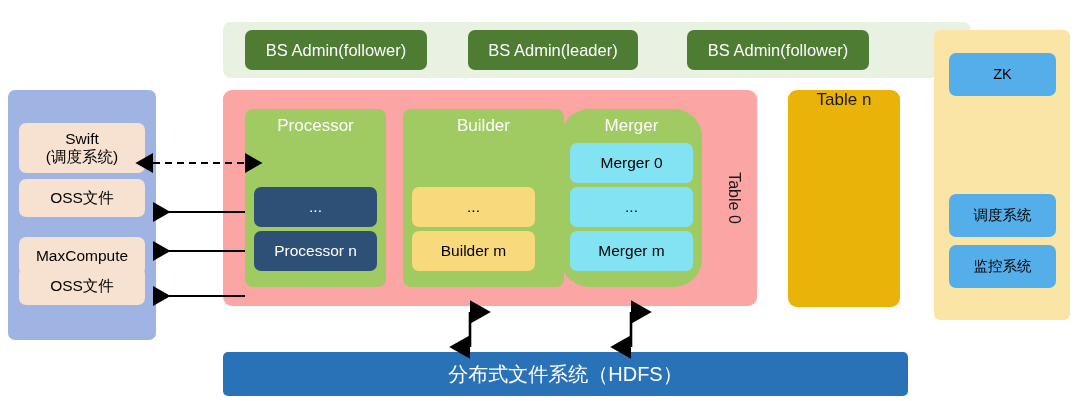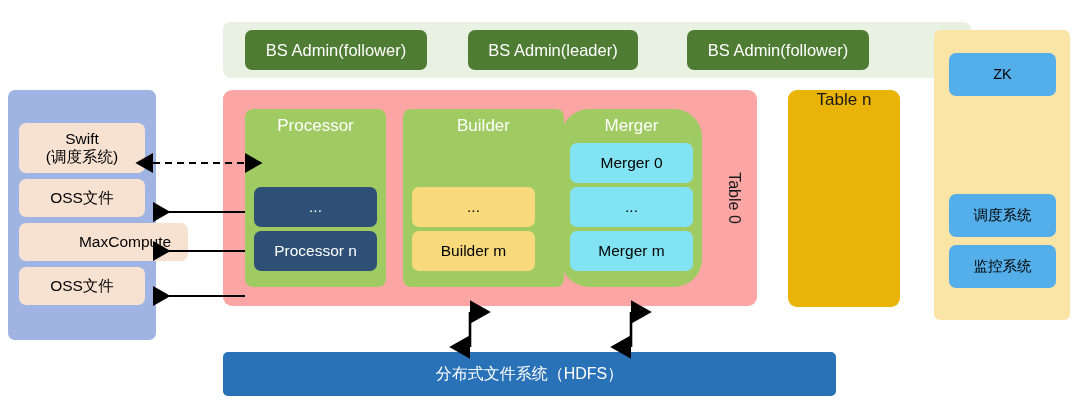--- a/index.html
+++ b/index.html
@@ -120,26 +120,26 @@
     border-radius: 7px;
     display: flex; align-items: center; justify-content: center;
     text-align: center;
     font-size: 14.5px;
     line-height: 1.2;
     color: #000000;
   }
 
   
   #hdfs-bar {
-    left: 223px; top: 352px; width: 613px; height: 44px;
+    left: 223px; top: 352px; width: 685px; height: 44px;
     background: #2a72b8;
     border-radius: 5px;
     display: flex; align-items: center; justify-content: center;
     color: #ffffff;
-    font-size: 16px;
+    font-size: 20px;
   }
 
   
   svg.arrows {
     position: absolute;
     left: 0; top: 0;
     width: 1080px; height: 401px;
     pointer-events: none;
   }
 </style>
@@ -149,21 +149,21 @@
 <div class="abs" id="source-panel">
   <div class="source-box" style="top:33px; height:50px;">
     <div>
       <div>Swift</div>
       <div>(调度系统)</div>
     </div>
   </div>
   <div class="source-box" style="top:89px; height:38px;">
     <span>OSS文件</span>
   </div>
-  <div class="source-box" style="top:133px; height:38px;padding-left:43px;">
+  <div class="source-box" style="top:147px; height:38px;">
     <span>MaxCompute</span>
   </div>
   <div class="source-box" style="top:177px; height:38px;text-align:right;">
     <span>OSS文件</span>
   </div>
 </div>
 
 <div class="abs" id="admin-band">
   <div class="admin-box" style="left:22px; width:182px;">
     <span>BS Admin(follower)</span>

